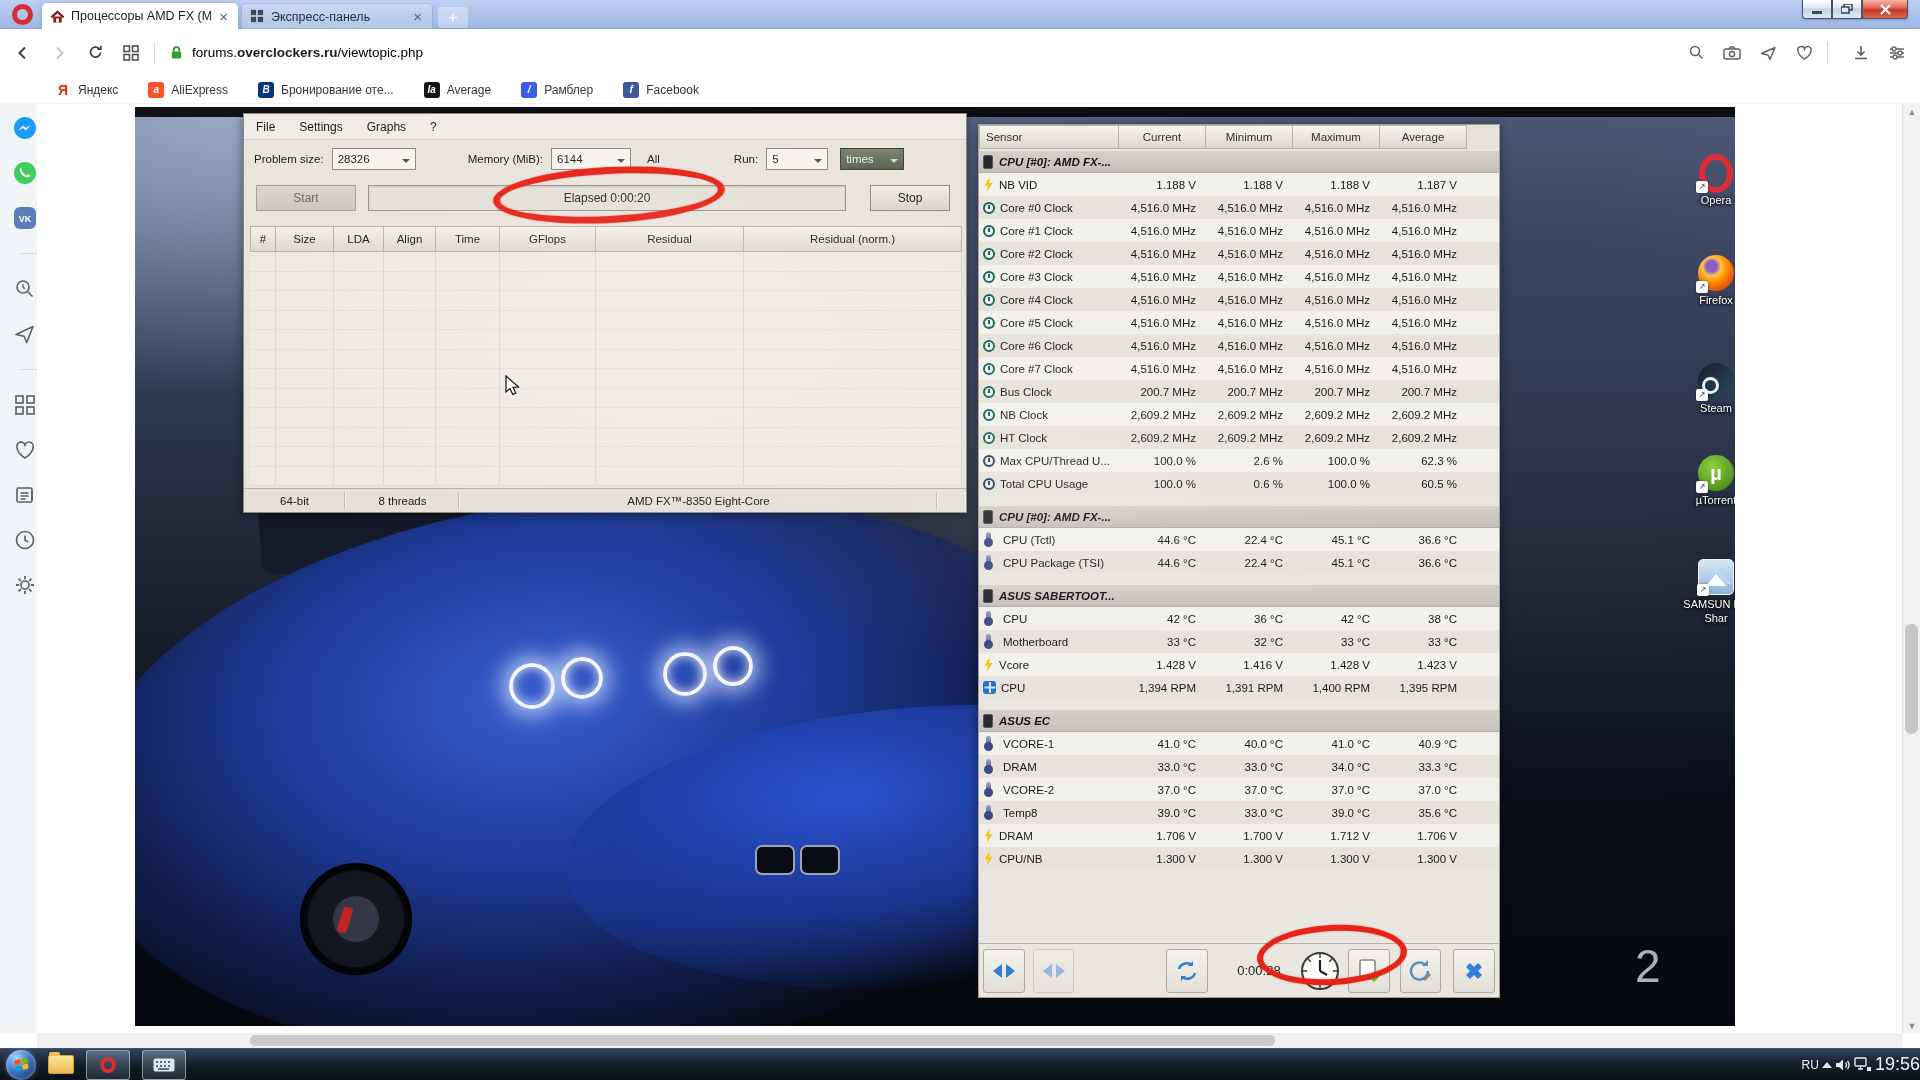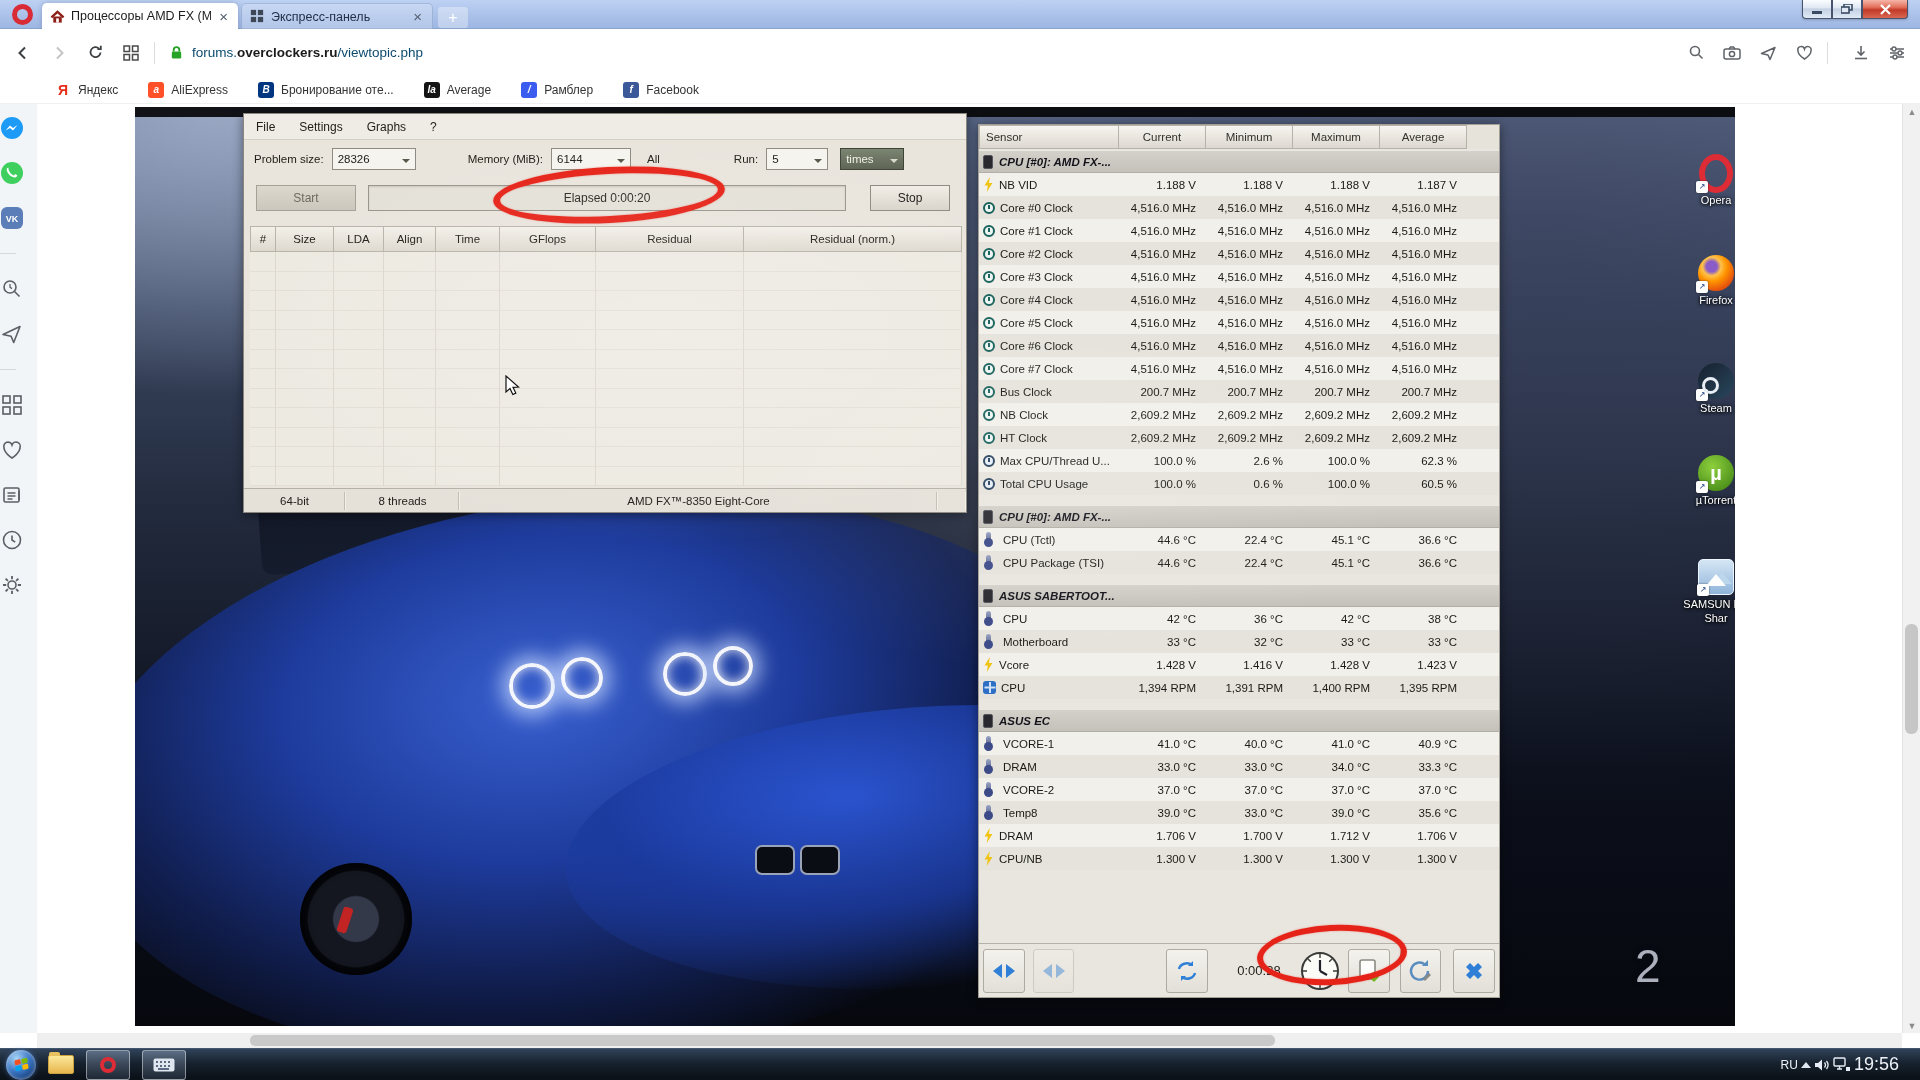--- a/index.html
+++ b/index.html
@@ -19,31 +19,31 @@
   #win-controls{position:absolute;top:0;right:12px;display:flex;filter:drop-shadow(0 1px 1px rgba(0,0,0,.2))}
   .wc-btn{width:30px;height:19px;border:1px solid #46546f;border-top:none;background:linear-gradient(#fbfdff,#e0e8f3 42%,#c4d1e3 50%,#e0eaf6);display:flex;align-items:center;justify-content:center}
   .wc-btn:first-child{border-radius:0 0 0 4px}
   .wc-close{width:46px;background:linear-gradient(#f6b5a8,#e2705b 40%,#c23a28 55%,#da6750);border-radius:0 0 4px 0}
 
   
   #toolbar{position:absolute;left:0;top:29px;width:1920px;height:47px;background:#fff;display:flex;align-items:center}
   .nav-ic{width:26px;height:26px;margin-left:10px;display:flex;align-items:center;justify-content:center}
   .tb-div{width:1px;height:22px;background:#dcdcdc;margin:0 10px}
   #address{display:flex;align-items:center;gap:8px;font-size:13.5px;margin-left:4px;flex:1}
-  #address .prefix,#address .path{color:#0c4a6e}
+  #address .prefix,#address .path{color:#000000}
   #address .domain{color:#1b1b1b;font-weight:bold}
   #tb-right{display:flex;align-items:center;margin-right:10px}
 
   
   #bookmarks{position:absolute;left:0;top:76px;width:1920px;height:28px;background:#fff;display:flex;align-items:center;padding-left:55px;gap:30px;border-bottom:1px solid #f0f0f0}
   .bm-item{display:flex;align-items:center;gap:7px;font-size:12px;color:#333}
   .bm-ico{width:16px;height:16px;border-radius:3px;display:flex;align-items:center;justify-content:center;font-size:10px;font-weight:bold;font-style:italic;flex:none}
 
   
-  #o-sidebar{position:absolute;left:0;top:104px;width:37px;height:929px;background:#f2f5f8;display:flex;flex-direction:column;align-items:flex-start;padding-top:12px;gap:21px}
+  #o-sidebar{position:absolute;left:0;top:104px;width:37px;height:929px;background:#f2f5f8;display:flex;flex-direction:column;align-items:flex-end;padding-top:12px;gap:21px}
   .sb-btn{width:24px;height:24px;display:flex;align-items:center;justify-content:center}
   .sb-div{width:16px;height:1px;background:#d4d9de;margin:2px 0}
 
   
   #page{position:absolute;left:37px;top:104px;width:1865px;height:929px;background:#fff}
   #vscroll{position:absolute;left:1902px;top:104px;width:18px;height:929px;background:#f1f1f1;border-left:1px solid #e4e4e4}
   #vthumb{position:absolute;left:2px;top:520px;width:13px;height:110px;background:#c6c6c6;border-radius:6px}
   .scroll-arrow{position:absolute;left:0;width:18px;height:15px;color:#8a8a8a;font-size:9px;display:flex;align-items:center;justify-content:center}
   #hscroll{position:absolute;left:37px;top:1033px;width:1865px;height:15px;background:#efefef}
   #hthumb{position:absolute;left:213px;top:2px;width:1025px;height:11px;background:#c9c9c9;border-radius:5px}
@@ -143,21 +143,21 @@
   
   #taskbar{position:absolute;left:0;top:1048px;width:1920px;height:32px;background:linear-gradient(180deg,#31435a,#17222f 45%,#0c1219 90%);border-top:1px solid rgba(130,170,215,.45);display:flex;align-items:center}
   #start-orb{width:30px;height:30px;margin-left:6px;border-radius:50%;background:radial-gradient(circle at 35% 28%,#a8d4f7,#3a76c4 45%,#123a75 78%,#0a2347);box-shadow:inset 0 0 4px rgba(255,255,255,.6),0 0 5px rgba(80,140,220,.5);display:flex;align-items:center;justify-content:center}
   .flag{display:grid;grid-template-columns:6px 6px;grid-template-rows:5px 5px;gap:1px;transform:rotate(-8deg) skewY(-4deg)}
   .flag span{border-radius:1px}
   .tb-app{height:30px;display:flex;align-items:center;justify-content:center;margin-left:12px}
   .tb-app.framed{width:44px;background:linear-gradient(rgba(200,220,245,.30),rgba(120,150,190,.18));border:1px solid rgba(255,255,255,.45);border-radius:3px}
   .folder-ic{width:26px;height:19px;position:relative;background:linear-gradient(#fbe89a,#e8b64e);border-radius:2px;border:1px solid #caa23e}
   .folder-ic::before{content:'';position:absolute;left:0;top:-4px;width:11px;height:4px;background:#e8c05e;border-radius:2px 2px 0 0}
   .opera-mini-ring{width:16px;height:16px;border:4px solid #dd2c36;border-radius:50%}
-  #tray{margin-left:auto;display:flex;align-items:center;gap:3px;padding-right:21px;color:#eef2f8;font-size:12px}
+  #tray{margin-left:auto;display:flex;align-items:center;gap:3px;padding-right:0;color:#eef2f8;font-size:12px}
   #tray .tri{width:0;height:0;border-left:5px solid transparent;border-right:5px solid transparent;border-bottom:6px solid #dfe6ef}
   #clock-time{font-size:18px}
 
   svg{display:block}
 </style>
 </head>
 <body>
 
 <div id="titlebar">
   <div id="opera-logo"></div>

